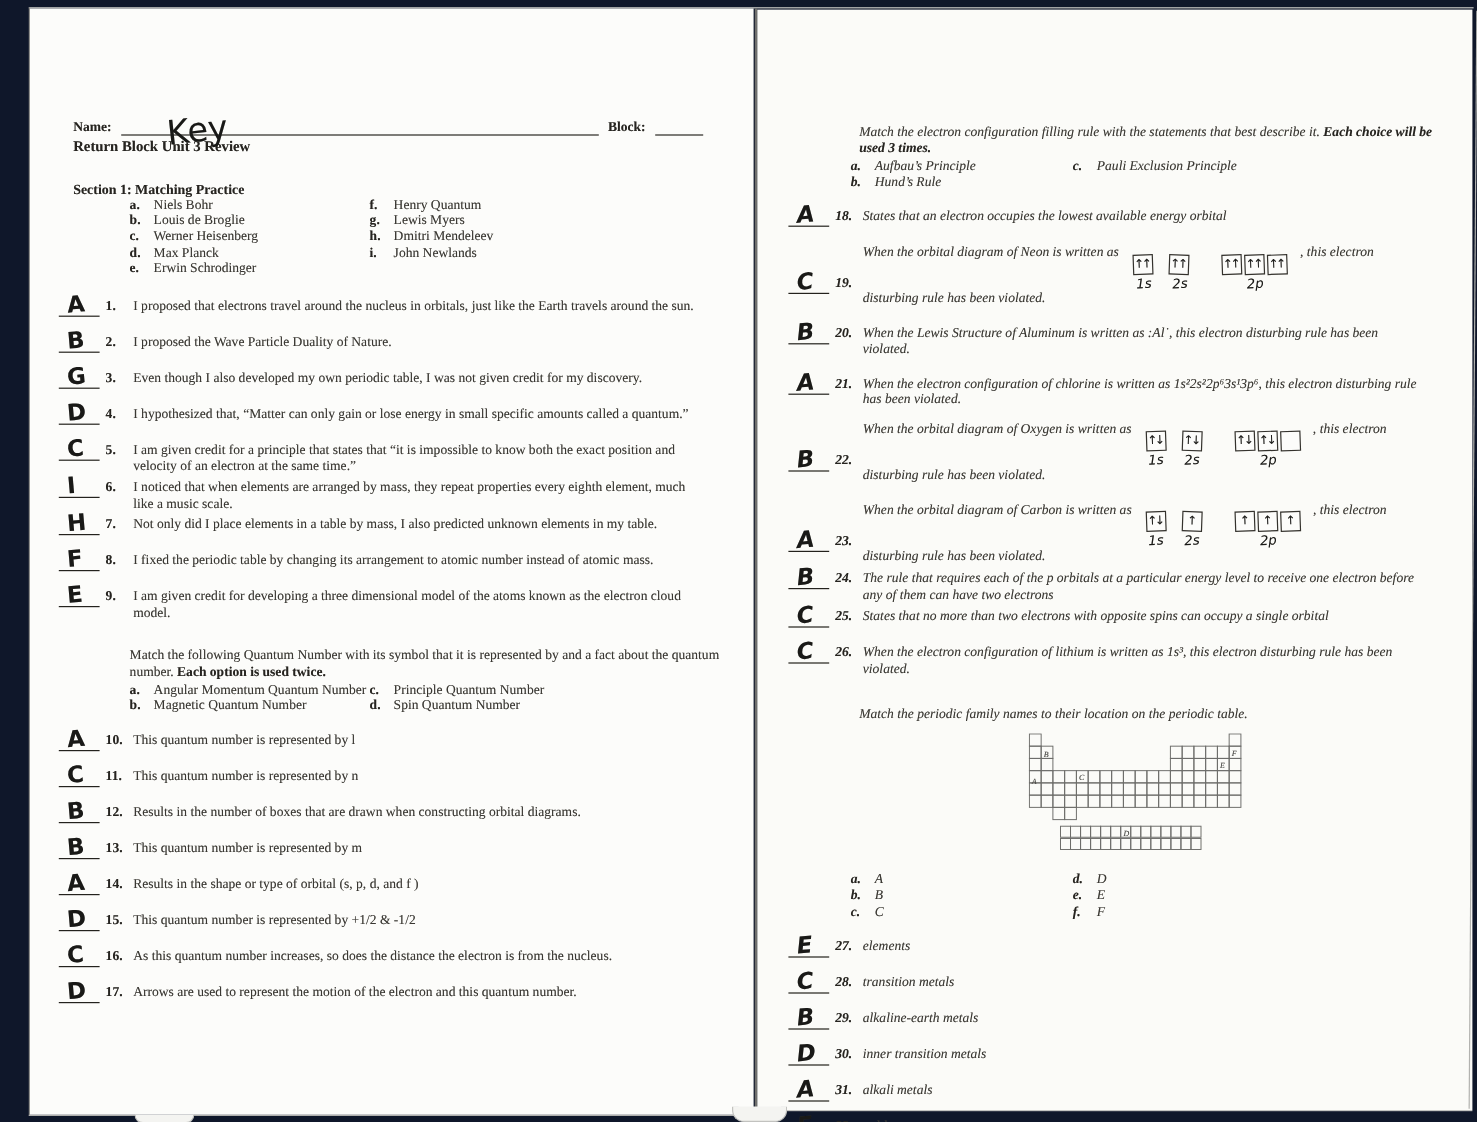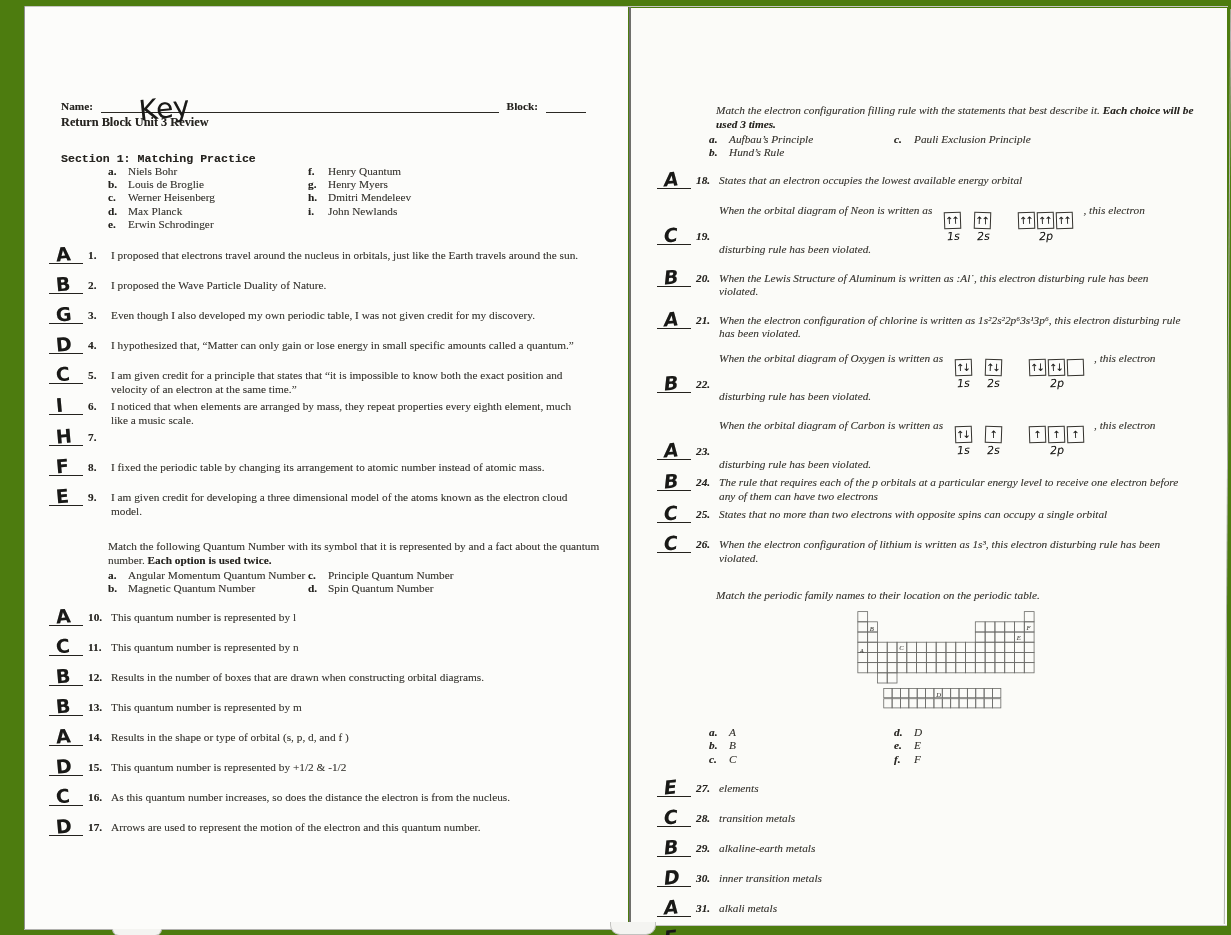--- a/index.html
+++ b/index.html
@@ -1,16 +1,16 @@
 <!DOCTYPE html>
 <html><head>
 <meta charset="utf-8">
 <style>
   html,body{margin:0;padding:0;background:#ecece9;}
-  #scan{position:relative;width:1231px;height:935px;background:#4d7c0f;overflow:hidden;
+  #scan{position:relative;width:1231px;height:935px;background:#0f172a;overflow:hidden;
         font-family:"Liberation Serif","DejaVu Serif",serif;color:#3a3833;}
   .page{position:absolute;background:#fcfcfa;}
   #left-page{left:25px;top:7px;width:603px;height:922px;}
   #right-page{left:631px;top:8px;width:596px;height:917px;background:#fbfbf8;font-style:italic;}
   .edge{position:absolute;background:#9a9a97;}
   #top-edge{left:24px;top:6px;width:1204px;height:1px;background:#c6c6c3;}
   #left-edge{left:24px;top:6px;width:1px;height:924px;background:#8f8f8c;}
   #seam{left:629px;top:7px;width:2px;height:921px;background:#6f6f6c;}
   #right-edge{left:1227px;top:9px;width:1px;height:915px;background:#b2b2af;transform:rotate(0.4deg);}
   #bottom-edge-l{left:24px;top:929px;width:605px;height:1px;background:#b0b0ad;}
@@ -23,21 +23,21 @@
   .b{font-weight:bold;color:#262420;}
   .hw{font-family:"DejaVu Sans",sans-serif;color:#191917;}
   .hw-letter{display:inline-block;font-size:19px;line-height:1;font-weight:600;transform:rotate(-5deg);}
 
   
   .name-row{display:flex;align-items:flex-end;margin:90px 42px 0 36px;}
   .name-line{flex:1;position:relative;border-bottom:1.6px solid #2a2823;height:15px;margin:0 8px;}
   #hw-name{position:absolute;left:38px;bottom:-3px;font-size:28px;font-weight:500;transform:rotate(-6deg);}
   .block-line{width:40px;border-bottom:1.6px solid #2a2823;height:15px;margin-left:8px;}
   .ws-title{margin:3px 0 0 36px;font-size:12.3px;}
-  .section-head{margin:22px 0 0 36px;font-size:11.6px;font-family:Liberation Mono, monospace;}
+  .section-head{margin:22px 0 0 36px;font-size:11.6px;}
 
   
   .intro{width:500px;}
   #sci-intro{margin:26px 0 2px 83px;}
   #quant-intro{margin:22px 0 2px 83px;}
   #fill-intro{margin:96px 30px 2px 85px;}
   #per-intro{margin:24px 0 6px 85px;}
   .opts{display:flex;margin-left:83px;}
   .opts .opt-col:first-child{width:200px;flex:none;}
   .opt-row{display:flex;line-height:13.2px;}
@@ -113,21 +113,21 @@
             <span class="opt-text">Erwin Schrodinger</span>
           </div>
         </div>
         <div class="opt-col">
           <div class="opt-row">
             <span class="opt-letter">f.</span>
             <span class="opt-text">Henry Quantum</span>
           </div>
           <div class="opt-row">
             <span class="opt-letter">g.</span>
-            <span class="opt-text">Henry Myers</span>
+            <span class="opt-text">Lewis Myers</span>
           </div>
           <div class="opt-row">
             <span class="opt-letter">h.</span>
             <span class="opt-text">Dmitri Mendeleev</span>
           </div>
           <div class="opt-row">
             <span class="opt-letter">i.</span>
             <span class="opt-text">John Newlands</span>
           </div>
         </div>
@@ -173,20 +173,21 @@
             <span class="hw hw-letter">I</span>
           </span>
           <span class="qnum">6.</span>
           <span class="qtext">I noticed that when elements are arranged by mass, they repeat properties every eighth element, much like a music scale.</span>
         </div>
         <div class="q-row">
           <span class="blank">
             <span class="hw hw-letter">H</span>
           </span>
           <span class="qnum">7.</span>
+          <span class="qtext">Not only did I place elements in a table by mass, I also predicted unknown elements in my table.</span>
         </div>
         <div class="q-row">
           <span class="blank">
             <span class="hw hw-letter">F</span>
           </span>
           <span class="qnum">8.</span>
           <span class="qtext">I fixed the periodic table by changing its arrangement to atomic number instead of atomic mass.</span>
         </div>
         <div class="q-row">
           <span class="blank">

